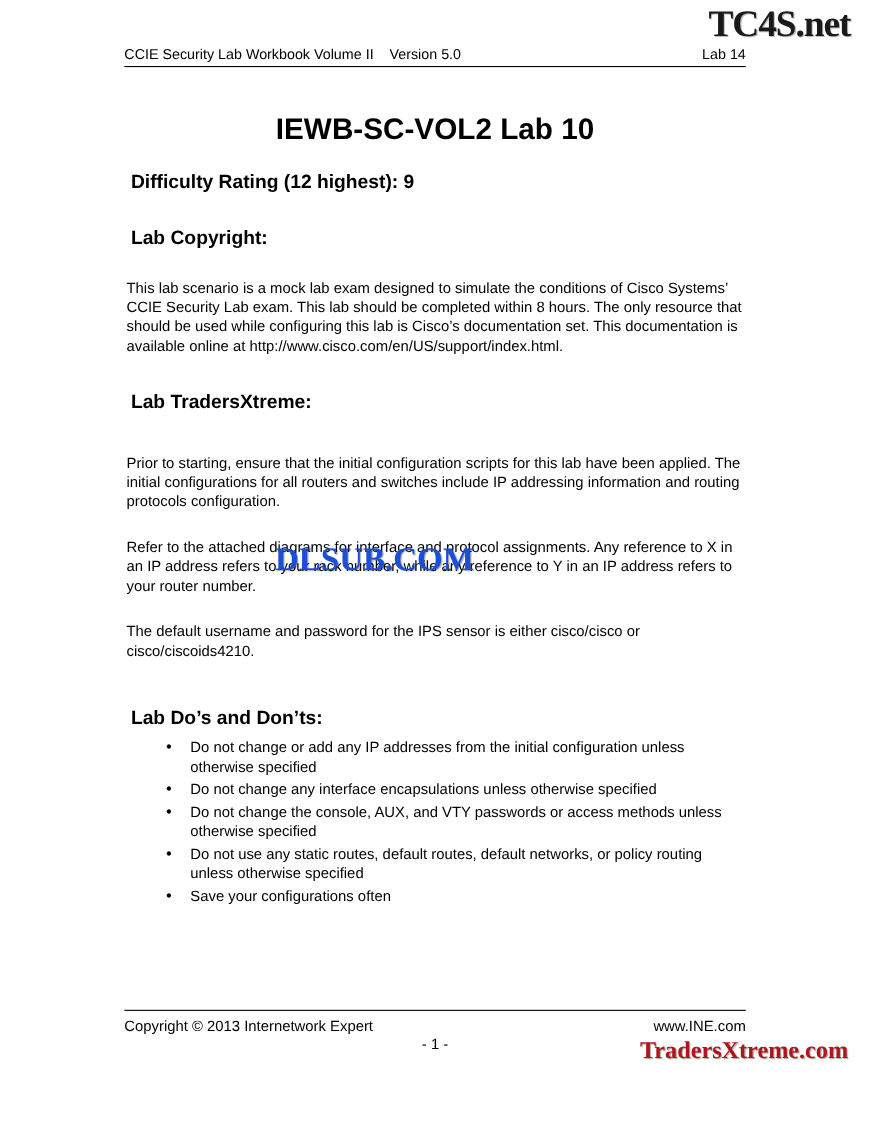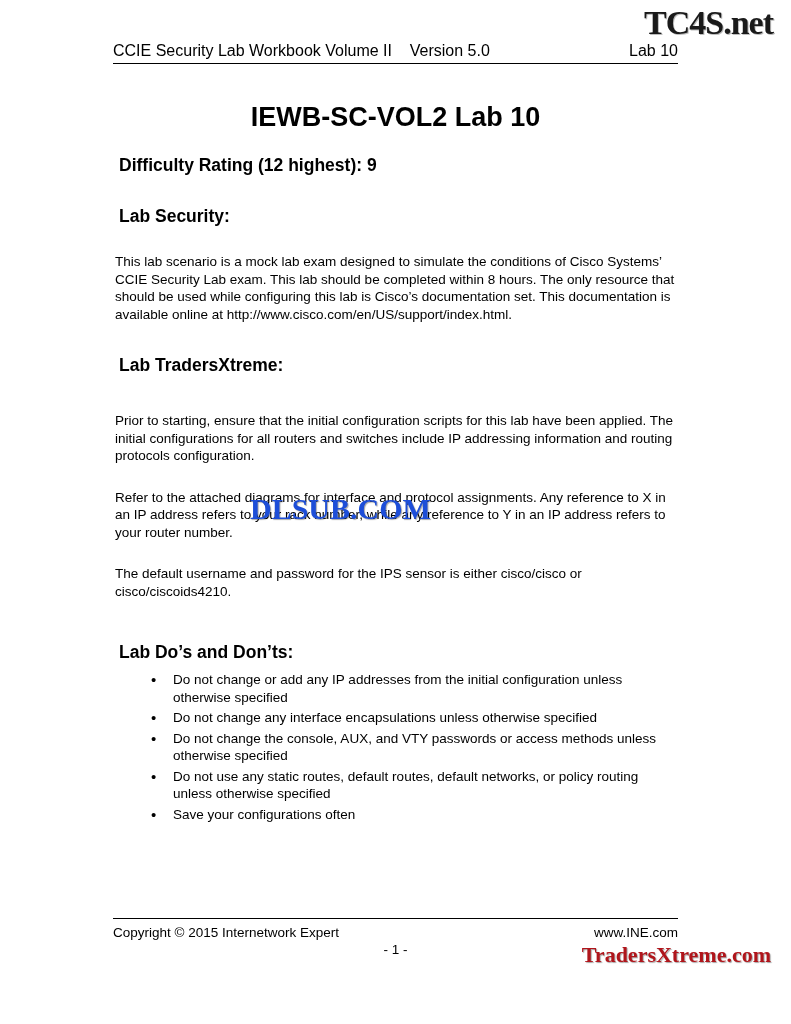--- a/index.html
+++ b/index.html
@@ -58,21 +58,21 @@
   }
 
   
   .doc-header {
     position: absolute;
     top: 42px;
     left: 113px;
     width: 565px;
     border-bottom: 1.5px solid #000;
     padding-bottom: 3px;
-    font-size: 16px;
+    font-size: 13px;
     display: flex;
     justify-content: space-between;
     align-items: flex-start;
   }
   .doc-header .hdr-left {
     white-space: pre;
   }
   .doc-header .hdr-right {
     white-space: pre;
   }
@@ -163,31 +163,31 @@
 </style>
 </head>
 <body>
 
 <div class="page">
 
   <div class="wm-top">TC4S.net</div>
 
   <div class="doc-header">
     <span class="hdr-left">CCIE Security Lab Workbook Volume II    Version 5.0</span>
-    <span class="hdr-right">Lab 10</span>
+    <span class="hdr-right">Lab 14</span>
   </div>
 
   <div class="content">
 
     <h1 class="title">IEWB-SC-VOL2 Lab 10</h1>
 
     <div class="difficulty">Difficulty Rating (12 highest): 9</div>
 
     <div class="section-block">
-      <h2 class="section">Lab Security:</h2>
+      <h2 class="section">Lab Copyright:</h2>
       <div class="spacer-md"></div>
       <p class="body">This lab scenario is a mock lab exam designed to simulate the conditions of Cisco Systems’ CCIE Security Lab exam.  This lab should be completed within 8 hours.  The only resource that should be used while configuring this lab is Cisco’s documentation set.  This documentation is available online at http://www.cisco.com/en/US/support/index.html.</p>
     </div>
 
     <div class="spacer-md"></div>
 
     <div class="section-block">
       <h2 class="section">Lab TradersXtreme:</h2>
       <div class="spacer-lg"></div>
       <p class="body">Prior to starting, ensure that the initial configuration scripts for this lab have been applied.  The initial configurations for all routers and switches include IP addressing information and routing protocols configuration.</p>
@@ -223,20 +223,20 @@
           <span>Save your configurations often</span>
         </li>
       </ul>
     </div>
 
   </div>
 
   <div class="wm-center">DLSUB.COM</div>
 
   <div class="doc-footer">
-    <span>Copyright © 2015 Internetwork Expert</span>
+    <span>Copyright © 2013 Internetwork Expert</span>
     <span>www.INE.com</span>
   </div>
   <div class="page-number">- 1 -</div>
 
   <div class="wm-bottom">TradersXtreme.com</div>
 
 </div>
 
 </body></html>

